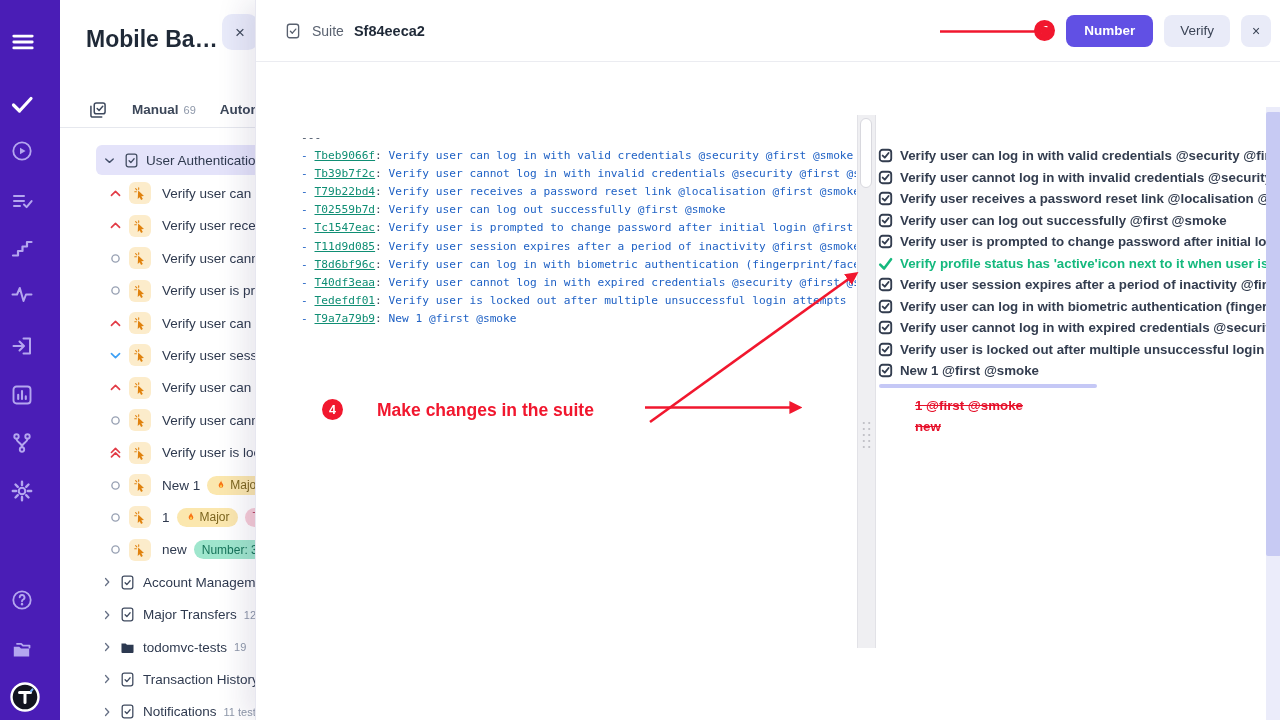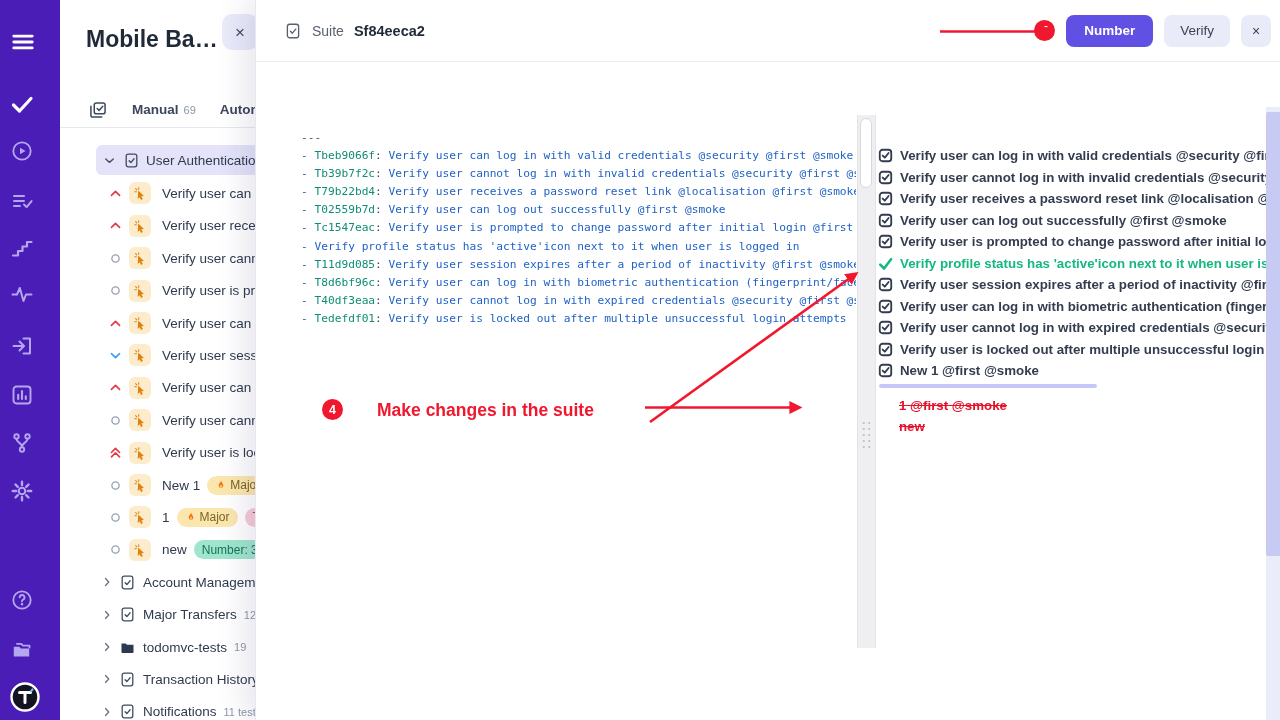--- a/index.html
+++ b/index.html
@@ -66,41 +66,41 @@
   .btn.light{background:#e9ebf8;color:#3b4456;padding:0 16px;}
   .btn.sq{width:30px;padding:0;font-size:14px;color:#3b4456;background:#e9ebf8;}
   .m-body{position:absolute;left:0;top:62px;right:0;bottom:0;overflow:hidden;}
   .m-title{position:absolute;left:34px;top:15px;font-size:17px;font-weight:700;color:#2c3546;margin:0;}
 
   
   .editor{position:absolute;left:45px;top:67px;width:555px;height:540px;overflow:hidden;cursor:text;}
   .eline{height:18.1px;white-space:pre;font-family:"DejaVu Sans Mono",monospace;font-size:11.2px;line-height:18.1px;}
   .e-plain{color:#4a5568;}
   .e-dash{color:#2062c5;}
-  .e-id{color:#0f8e74;}
+  .e-id{color:#0f8e74;text-decoration:underline;}
   .e-colon{color:#3c4758;}
   .e-text{color:#2062c5;}
 
   
   .gutter{position:absolute;left:601px;top:53px;width:19px;height:533px;background:#efeff2;
     border-left:1px solid #e2e2e7;border-right:1px solid #e2e2e7;box-sizing:border-box;}
   .gthumb{position:absolute;left:2px;top:3px;width:12px;height:70px;background:#fff;border:1px solid #d8d8de;
     border-radius:7px;box-sizing:border-box;cursor:pointer;}
   .dots{position:absolute;left:3px;top:305px;width:12px;height:30px;cursor:row-resize;
     background-image:radial-gradient(circle,#c2c2c8 1.1px,transparent 1.3px);background-size:5.5px 6px;}
 
   
   .ppane{position:absolute;left:622px;top:53px;width:390px;bottom:0;overflow:hidden;padding-top:30px;box-sizing:border-box;}
   .prow{height:21.5px;display:flex;align-items:center;gap:7px;white-space:nowrap;}
   .prow .ic{width:15px;height:15px;color:#333d4f;}
   .ptext{font-size:13.3px;font-weight:700;color:#333d4f;}
   .prow.added .ic{color:#15b97e;}
   .prow.added .ptext{color:#15b97e;}
   .pdivider{width:218px;height:4px;border-radius:2px;background:#c5c8f6;margin:2px 0 7px 1px;}
-  .removed{margin-left:21px;}
+  .removed{margin-left:37px;}
   .rline{font-size:13.3px;font-weight:700;color:#e6112b;text-decoration:line-through;line-height:21px;white-space:nowrap;}
 
   
   .vscroll{position:absolute;right:0;top:45px;bottom:0;width:15px;background:#ebecfa;cursor:pointer;}
   .vthumb{position:absolute;left:0;top:5px;width:15px;height:444px;background:#c7caf3;border-radius:2px;cursor:pointer;}
 
   
   .annot-badge4{position:absolute;left:322px;top:399px;z-index:9;}
   .annot-text{position:absolute;left:377px;top:400px;font-size:17.5px;font-weight:700;color:#f1172e;z-index:9;white-space:nowrap;}
   .overlay{position:absolute;left:0;top:0;width:1280px;height:720px;pointer-events:none;z-index:10;}
@@ -559,25 +559,25 @@
       </div>
     </header>
     <div class="m-body">
       <div class="editor" id="editor">
           <div class="eline"><span class="e-plain">---</span></div>
           <div class="eline"><span class="e-dash">- </span><span class="e-id">Tbeb9066f</span><span class="e-colon">: </span><span class="e-text">Verify user can log in with valid credentials @security @first @smoke</span></div>
           <div class="eline"><span class="e-dash">- </span><span class="e-id">Tb39b7f2c</span><span class="e-colon">: </span><span class="e-text">Verify user cannot log in with invalid credentials @security @first @smoke</span></div>
           <div class="eline"><span class="e-dash">- </span><span class="e-id">T79b22bd4</span><span class="e-colon">: </span><span class="e-text">Verify user receives a password reset link @localisation @first @smoke</span></div>
           <div class="eline"><span class="e-dash">- </span><span class="e-id">T02559b7d</span><span class="e-colon">: </span><span class="e-text">Verify user can log out successfully @first @smoke</span></div>
           <div class="eline"><span class="e-dash">- </span><span class="e-id">Tc1547eac</span><span class="e-colon">: </span><span class="e-text">Verify user is prompted to change password after initial login @first @smoke</span></div>
-          <div class="eline"><span class="e-dash">- </span><span class="e-text">Verify profile status has 'active'icon next to it when user is logged in</span></div>
           <div class="eline"><span class="e-dash">- </span><span class="e-id">T11d9d085</span><span class="e-colon">: </span><span class="e-text">Verify user session expires after a period of inactivity @first @smoke</span></div>
           <div class="eline"><span class="e-dash">- </span><span class="e-id">T8d6bf96c</span><span class="e-colon">: </span><span class="e-text">Verify user can log in with biometric authentication (fingerprint/face)</span></div>
           <div class="eline"><span class="e-dash">- </span><span class="e-id">T40df3eaa</span><span class="e-colon">: </span><span class="e-text">Verify user cannot log in with expired credentials @security @first @smoke</span></div>
           <div class="eline"><span class="e-dash">- </span><span class="e-id">Tedefdf01</span><span class="e-colon">: </span><span class="e-text">Verify user is locked out after multiple unsuccessful login attempts</span></div>
+          <div class="eline"><span class="e-dash">- </span><span class="e-id">T9a7a79b9</span><span class="e-colon">: </span><span class="e-text">New 1 @first @smoke</span></div>
         </div>
       <div class="gutter">
         <div class="gthumb"></div>
         <div class="dots"></div>
       </div>
       <div class="ppane" id="ppane">
           <div class="prow">
             <span class="ic " style="width:15px;height:15px;">
               <svg viewBox="0 0 17 17" fill="none" stroke="currentColor" stroke-linecap="round" stroke-linejoin="round" stroke-width="2.1">
                 <rect x="2" y="2" width="13" height="13" rx="3.2"></rect>

